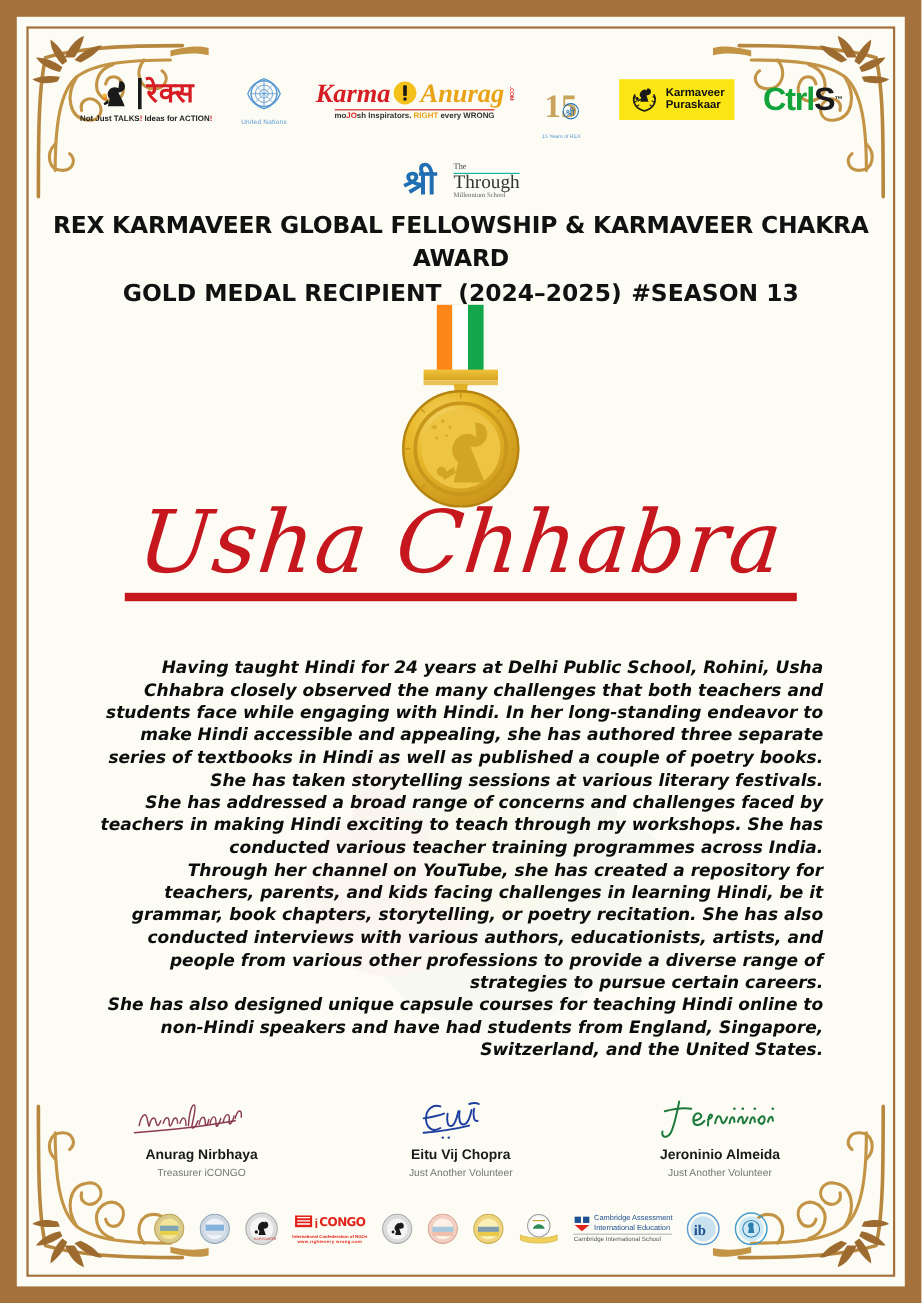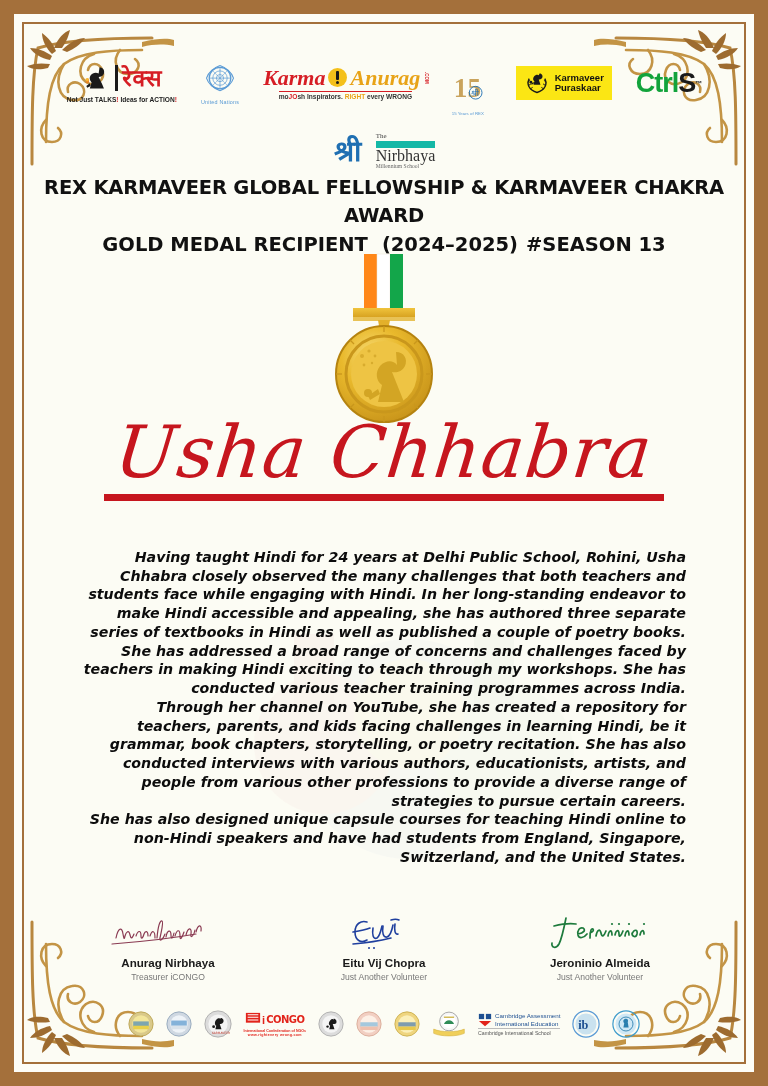--- a/index.html
+++ b/index.html
@@ -131,21 +131,21 @@
   .ctrls .tm { font-size: 7px; vertical-align: super; color: #1a1a1a; }
 
   
   .shriram-row {
     position: absolute; top: 108px; left: 0; right: 0;
     display: flex; justify-content: center; align-items: center;
   }
   .shriram { display: flex; align-items: center; gap: 5px; }
   .shriram-txt { line-height: 1; }
   .shriram-the { font-size: 7px; color: #444; font-family: "Liberation Serif", serif;
-    border-bottom: 7px solid #14b8a6; padding-bottom: 1px; }
+    border-bottom: 1px solid #14b8a6; padding-bottom: 1px; }
   .shriram-name { font-size: 16px; color: #333; font-family: "Liberation Serif", serif; }
   .shriram-sub { font-size: 5.6px; color: #666; font-family: "Liberation Serif", serif; }
 
   
   .title-block {
     position: absolute; top: 150px; left: 0; right: 0; text-align: center;
   }
   .title-line {
     font-family: "DejaVu Sans", sans-serif;
     font-weight: bold; font-size: 19.5px; color: #111;
@@ -413,21 +413,21 @@
       </div>
     </div>
 
     <div class="shriram-row">
       <div class="shriram">
         <svg width="38" height="38" viewBox="0 0 40 40">
           <text x="1" y="31" font-family="DejaVu Sans, sans-serif" font-size="30" font-weight="bold" fill="#1f6fb2">श्री</text>
         </svg>
         <div class="shriram-txt">
           <div class="shriram-the">The</div>
-          <div class="shriram-name">Nirbhaya</div>
+          <div class="shriram-name">Through</div>
           <div class="shriram-sub">Millennium School</div>
         </div>
       </div>
     </div>
 
     <div class="title-block">
       <div class="title-line">REX KARMAVEER GLOBAL FELLOWSHIP &amp; KARMAVEER CHAKRA AWARD</div>
       <div class="title-line title-line2">
         <span>GOLD MEDAL RECIPIENT</span><span class="sp"></span><span>(2024–2025)</span><span class="sp" style="width:8px"></span><span>#SEASON 13</span>
       </div>
@@ -495,20 +495,21 @@
       <circle cx="235" cy="125" r="110" fill="#cfd8e8"></circle>
       <circle cx="150" cy="120" r="70" fill="#f0c8c8"></circle>
       <circle cx="330" cy="130" r="70" fill="#cfe3d2"></circle>
       <circle cx="235" cy="90" r="55" fill="#efe0b8"></circle>
       <rect x="120" y="10" width="40" height="70" fill="#e7b7b7"></rect>
       <rect x="300" y="10" width="40" height="70" fill="#bed6c1"></rect>
     </svg>
 
     <div class="body-block">
       <p class="body-para">Having taught Hindi for 24 years at Delhi Public School, Rohini, Usha Chhabra closely observed the many challenges that both teachers and students face while engaging with Hindi. In her long-standing endeavor to make Hindi accessible and appealing, she has authored three separate series of textbooks in Hindi as well as published a couple of poetry books.</p>
+      <p class="body-para">She has taken storytelling sessions at various literary festivals.</p>
       <p class="body-para">She has addressed a broad range of concerns and challenges faced by teachers in making Hindi exciting to teach through my workshops. She has conducted various teacher training programmes across India.</p>
       <p class="body-para">Through her channel on YouTube, she has created a repository for teachers, parents, and kids facing challenges in learning Hindi, be it grammar, book chapters, storytelling, or poetry recitation. She has also conducted interviews with various authors, educationists, artists, and people from various other professions to provide a diverse range of strategies to pursue certain careers.</p>
       <p class="body-para">She has also designed unique capsule courses for teaching Hindi online to non-Hindi speakers and have had students from England, Singapore, Switzerland, and the United States.</p>
     </div>
 
     <div class="sig-row">
 
       <div class="sig">
         <div class="sig-mark">
           <svg width="120" height="42" viewBox="0 0 120 42">

